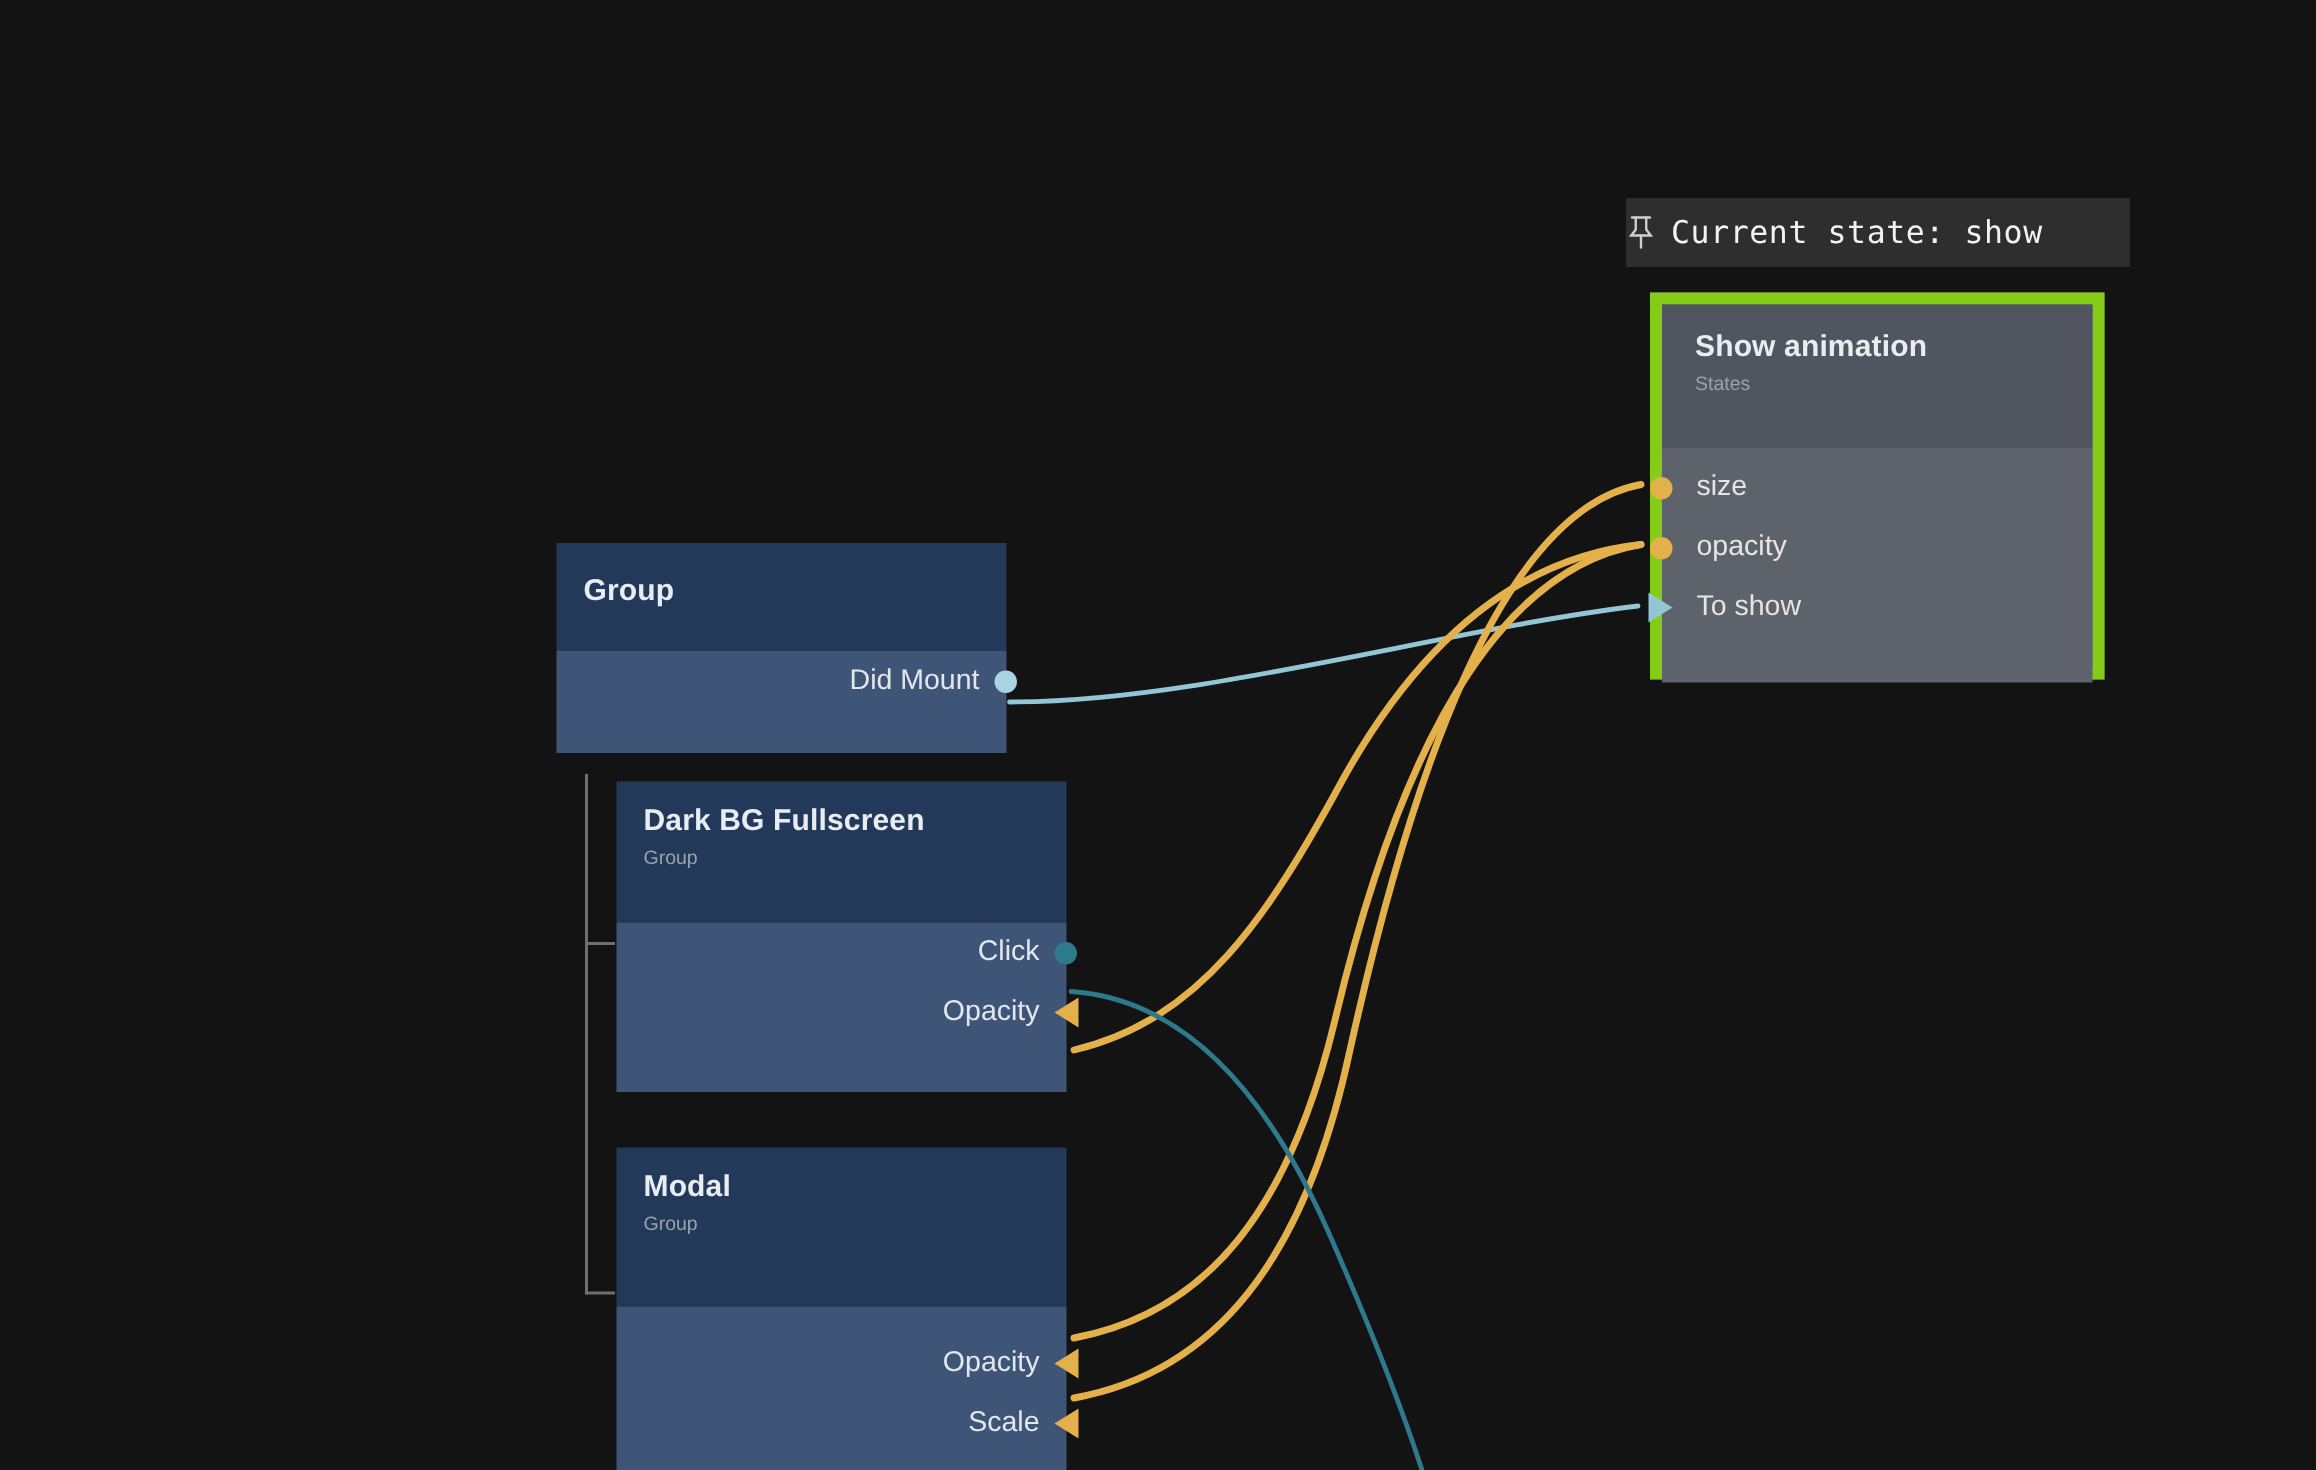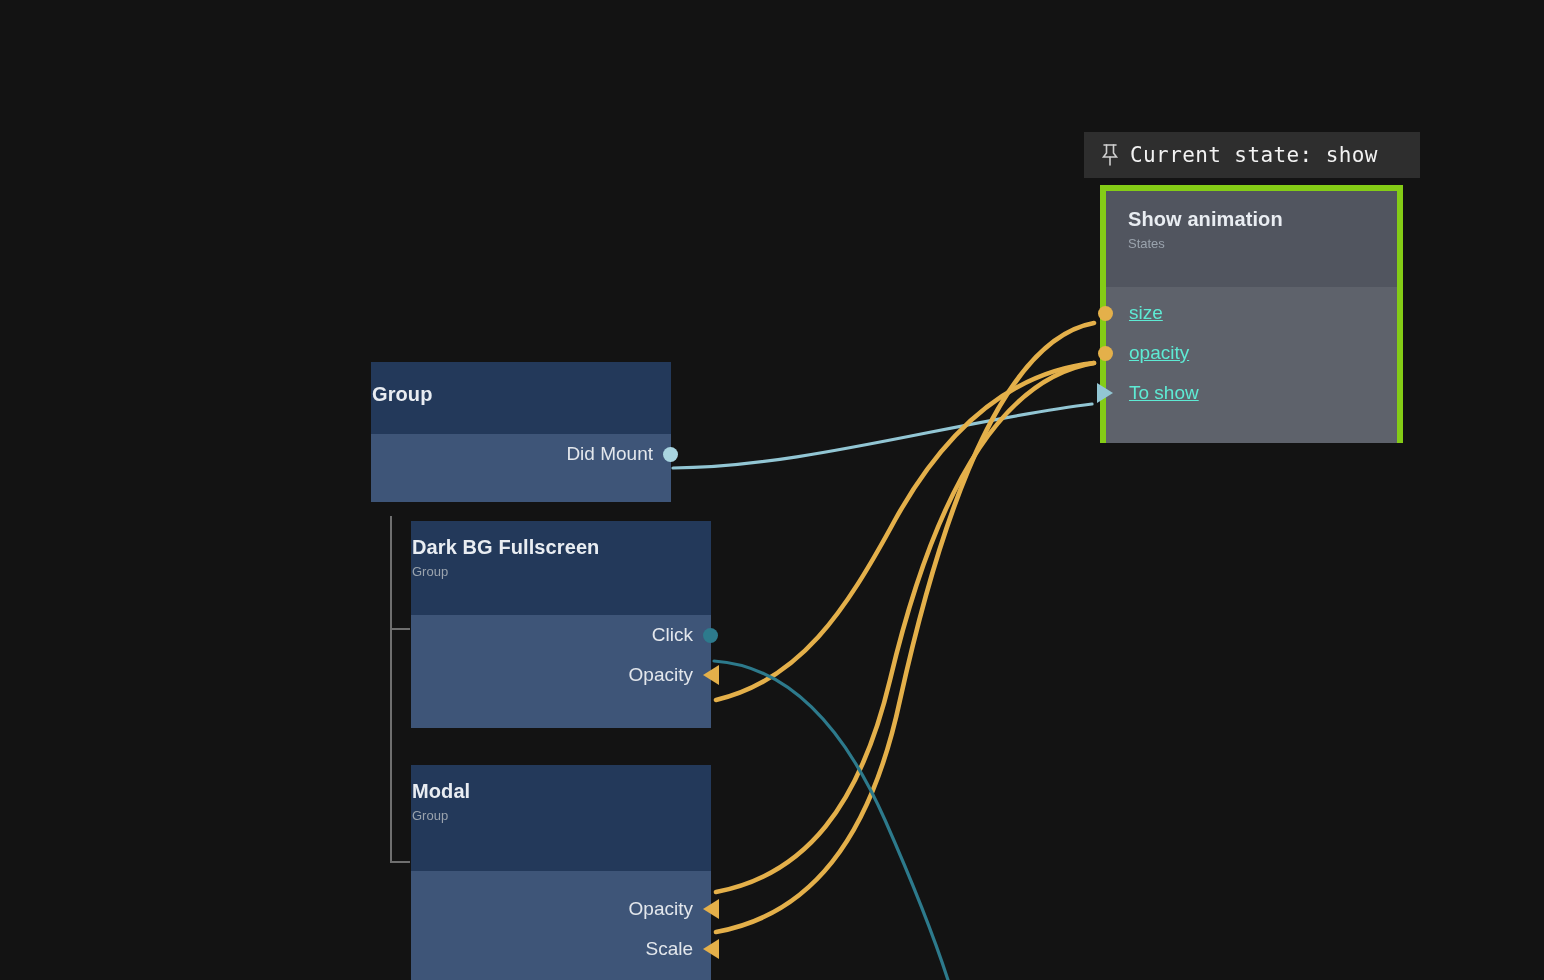--- a/index.html
+++ b/index.html
@@ -31,21 +31,21 @@
     z-index: 1;
   }
   
   .node {
     position: absolute;
     z-index: 3;
     box-sizing: border-box;
   }
   .node-header {
     box-sizing: border-box;
-    padding: 14px 18px 12px 1px;
+    padding: 14px 18px 12px 18px;
   }
   .node-title {
     font-size: 20px;
     font-weight: bold;
     color: #e9edf2;
     line-height: 25px;
     letter-spacing: .1px;
   }
   .node-subtitle {
     font-size: 13px;
@@ -114,46 +114,45 @@
   #node-darkbg       { left: 411px; top: 521px;  width: 300px; }
   #node-darkbg .node-header { height: 94px; }
   #node-darkbg .node-body   { height: 113px; }
 
   #node-modal        { left: 411px; top: 765px;  width: 300px; }
   #node-modal .node-header { height: 106px; }
   #node-modal .node-body   { height: 113px; padding-top: 18px; }
 
   
   #node-show {
-    left: 1100px; top: 185px; width: 303px; height: 258px;
-    border: 6px solid #84cc16;
+    left: 1100px; top: 195px; width: 303px; height: 258px;
+    border: 8px solid #84cc16;
     background: #5e626b;
   }
   #node-show .node-header {
     background: #51555f;
     height: 96px;
     padding: 16px 18px 0 22px;
   }
   #node-show .node-body {
     background: #5e626b;
     height: 156px;
     padding-top: 6px;
   }
-  #node-show .port-label { color: #5eead4; text-decoration: underline; }
+  #node-show .port-label { color: #e5e5e5; }
 
   
   #state-badge {
     position: absolute;
     left: 1084px; top: 132px;
     width: 336px; height: 46px;
     background: #2e2e2e;
     display: flex;
     align-items: center;
     gap: 10px;
-    padding-left: 16px;
     box-sizing: border-box;
     z-index: 4;
   }
   #state-badge .badge-text {
     font-family: "DejaVu Sans Mono", "Liberation Mono", monospace;
     font-size: 21px;
     color: #f2f2f2;
     letter-spacing: .4px;
     white-space: nowrap;
   }

